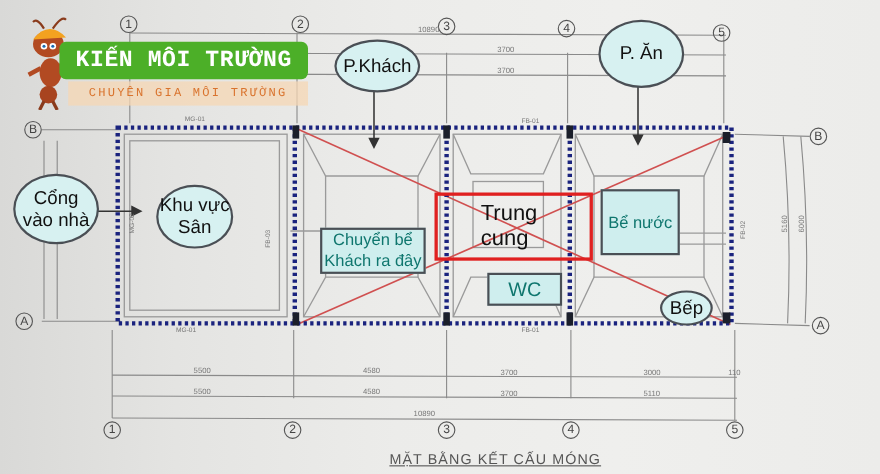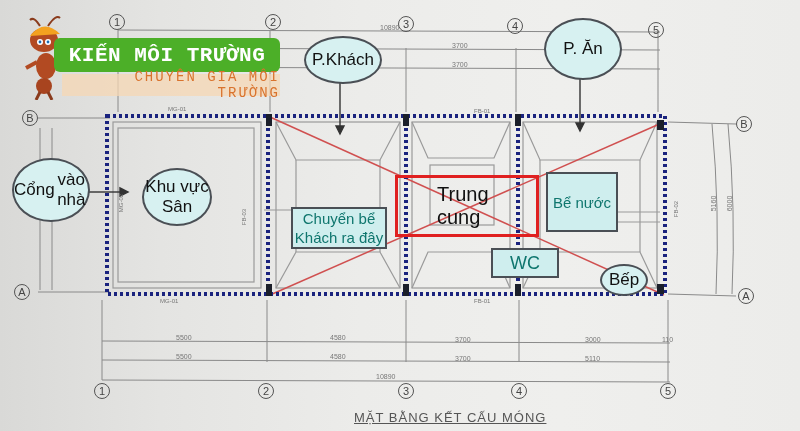--- a/index.html
+++ b/index.html
@@ -11,21 +11,21 @@
     display:flex;align-items:center;justify-content:center;text-align:center;color:#111;
     font-size:17px;line-height:20px;box-sizing:border-box;}
   .box{position:absolute;background:#cfeeee;border:2px solid #4a4f55;display:flex;align-items:center;
     justify-content:center;text-align:center;color:#0f766e;font-size:15px;line-height:19px;box-sizing:border-box;}
   .redbox{position:absolute;border:3px solid #e02020;box-sizing:border-box;display:flex;align-items:center;justify-content:center;
     font-size:20px;color:#111;}
   .logo-wrap{position:absolute;left:22px;top:14px;width:260px;height:86px;font-family:Liberation Mono, monospace;}
   .logo-green{position:absolute;left:32px;top:24px;width:226px;height:34px;background:#4caf28;border-radius:6px;
     color:#fff;font-weight:bold;font-size:21px;display:flex;align-items:center;justify-content:center;letter-spacing:0.5px;}
   .logo-sub{position:absolute;left:40px;top:60px;width:218px;height:22px;background:rgba(246,215,180,0.75);
-    color:#d9732d;font-size:14px;display:flex;align-items:center;justify-content:center;letter-spacing:2px;text-align:right;}
+    color:#d9732d;font-size:11px;display:flex;align-items:center;justify-content:center;letter-spacing:2px;text-align:right;}
   .axis{position:absolute;width:16px;height:16px;border:1.3px solid #555;border-radius:50%;font-size:11px;color:#444;
     display:flex;align-items:center;justify-content:center;box-sizing:border-box;background:transparent;}
   .dim{position:absolute;font-size:7px;color:#777;}
   .title{position:absolute;left:330px;top:410px;font-size:13px;color:#555;letter-spacing:1px;text-decoration:underline;margin-left:24px;}
   .small{position:absolute;font-size:6px;color:#777;}
 </style>
 </head>
 <body>
 
 <div id="stage">
@@ -173,35 +173,35 @@
       <line x1="26" y1="78" x2="30" y2="86" stroke="#8a3b1c" stroke-width="3"></line>
       <line x1="32" y1="46" x2="44" y2="40" stroke="#b24a22" stroke-width="4"></line>
       <line x1="15" y1="48" x2="4" y2="54" stroke="#b24a22" stroke-width="4"></line>
     </svg>
     <div class="logo-green">KIẾN MÔI TRƯỜNG</div>
     <div class="logo-sub">CHUYÊN GIA MÔI TRƯỜNG</div>
   </div>
 
   <div class="bubble" style="left:304px;top:36px;width:78px;height:48px;">P.Khách</div>
   <div class="bubble" style="left:544px;top:18px;width:78px;height:62px;">P. Ăn</div>
-  <div class="bubble" style="left:12px;top:158px;width:78px;height:64px;flex-direction:row;">
+  <div class="bubble" style="left:12px;top:158px;width:78px;height:64px;flex-direction:column;">
     <span>Cổng</span>
     <span>vào nhà</span>
   </div>
   <div class="bubble" style="left:142px;top:168px;width:70px;height:58px;flex-direction:column;">
     <span>Khu vực</span>
     <span>Sân</span>
   </div>
   <div class="bubble" style="left:600px;top:264px;width:48px;height:32px;text-align:center;">Bếp</div>
 
   <div class="box" style="left:291px;top:207px;width:96px;height:42px;flex-direction:column;justify-content:flex-end;">
     <span>Chuyển bể</span>
     <span>Khách ra đây</span>
   </div>
-  <div class="box" style="left:443px;top:248px;width:68px;height:30px;font-size:18px;margin-left:48px;">WC</div>
+  <div class="box" style="left:443px;top:248px;width:68px;height:30px;font-size:18px;">WC</div>
   <div class="box" style="left:546px;top:172px;width:72px;height:60px;">Bể nước</div>
 
   <div class="redbox" style="left:395px;top:175px;width:144px;height:62px;padding-left:39px;">
     <span>Trung cung</span>
   </div>
 
   <div class="title">MẶT BẰNG KẾT CẤU MÓNG</div>
 </div>
 
 </body></html>

